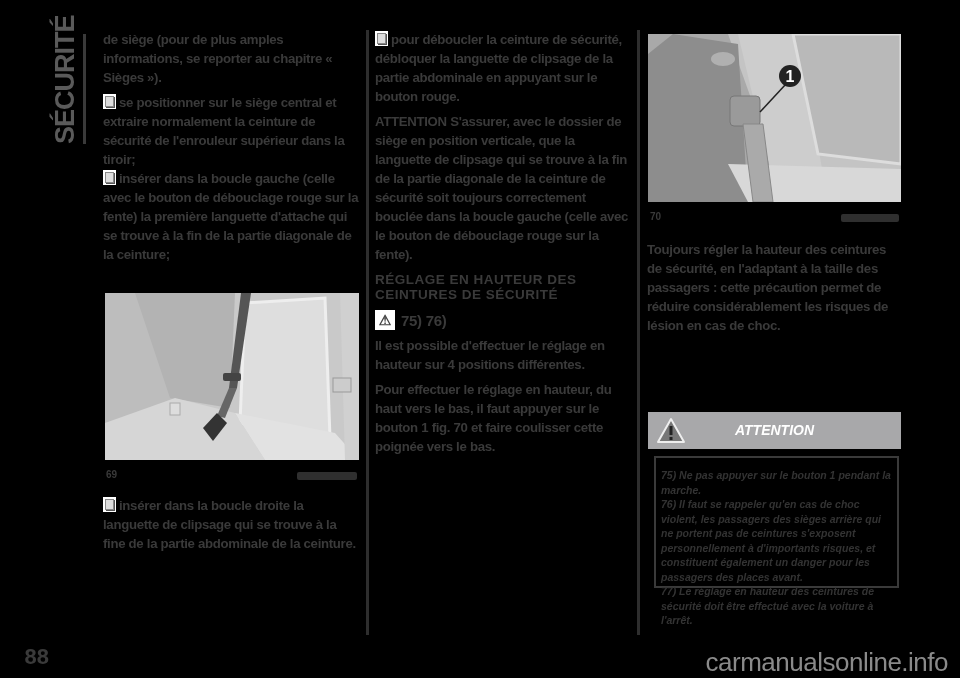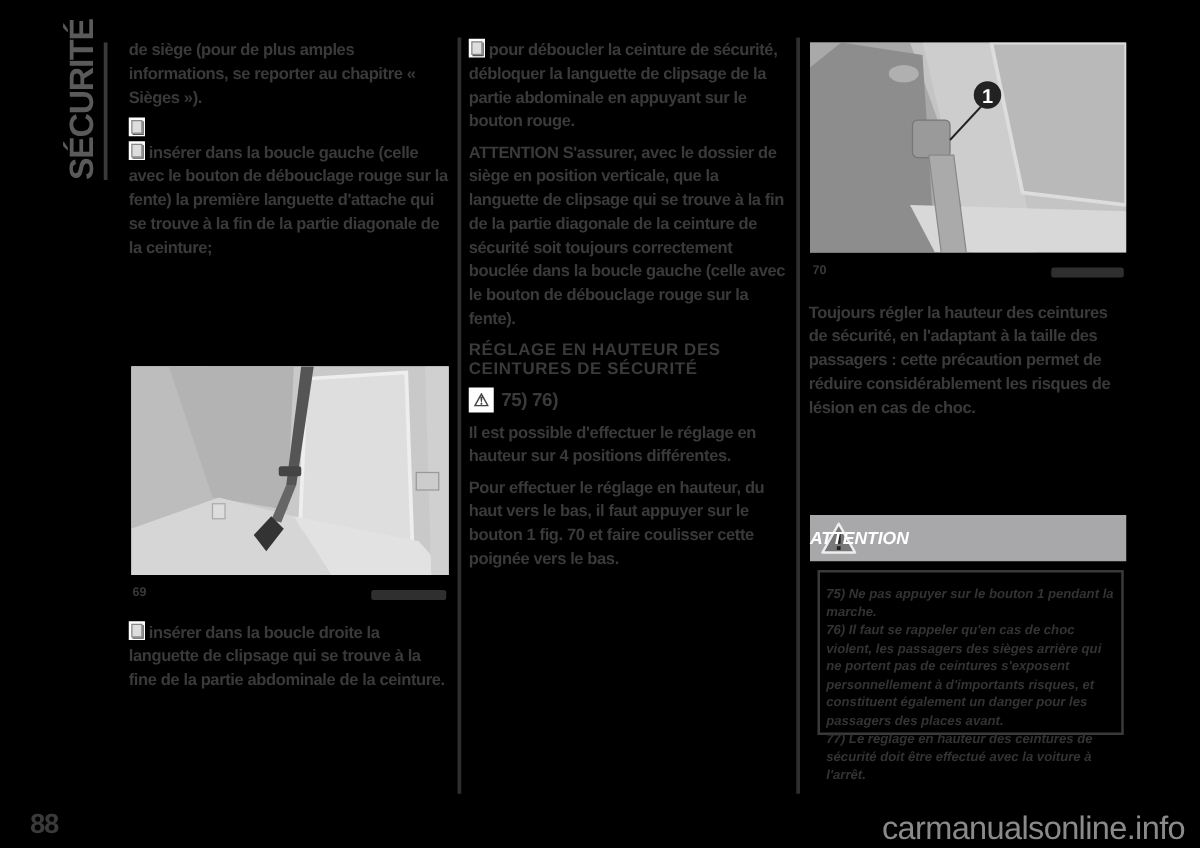--- a/index.html
+++ b/index.html
@@ -38,42 +38,42 @@
     .warn-icon {
       width: 20px; height: 20px; background: #fff; display: flex; align-items: center; justify-content: center;
       font-size: 14px; color: #444;
     }
     .warn-ref-text { font-size: 15px; color: #3a3a3a; }
     .attn-header {
       position: absolute; left: 648px; top: 412px; width: 253px; height: 37px; background: #a8a8aa;
     }
     .attn-header .tri { position: absolute; left: 8px; top: 5px; }
     .attn-header .label {
-      position: absolute; left: 0; right: 0; top: 10px; text-align: left; 
+      position: absolute; left: 0; right: 0; top: 10px; text-align: center; 
       font-size: 14px; font-style: italic; font-weight: bold; color: #fff;
     }
     .attn-box {
       position: absolute; left: 654px; top: 456px; width: 245px; height: 132px;
       border: 2px solid #3a3a3a; box-sizing: border-box; padding: 10px 5px 0 5px;
       font-size: 10.5px; line-height: 14.5px; font-style: italic; font-weight: bold; color: #333;
     }
     .attn-box p { margin: 0; }
-    .page-number { position: absolute; left: 24px; top: 646px; font-size: 22px; font-weight: bold; color: #3a3a3a; letter-spacing: -1px; }
+    .page-number { position: absolute; left: 24px; top: 646px; font-size: 22px; font-weight: bold; color: #3a3a3a; letter-spacing: -1px; font-family: Liberation Mono, monospace; }
     .watermark { position: absolute; right: 12px; top: 647px; font-size: 26px; color: #8a8a8a; letter-spacing: -0.5px; font-family: "Liberation Sans", sans-serif; }
   </style>
 </head>
 <body>
 
 <div class="side-title">
   <span>SÉCURITÉ</span>
 </div>
 
 <div class="col col1">
   <p>de siège (pour de plus amples informations, se reporter au chapitre « Sièges »).</p>
-  <p style="margin-bottom:0"><span class="bullet"></span></p>
+  <p style="margin-bottom:0"><span class="bullet"></span><span>se positionner sur le siège central et extraire normalement la ceinture de sécurité de l'enrouleur supérieur dans la tiroir;</span></p>
   <p><span class="bullet"></span><span>insérer dans la boucle gauche (celle avec le bouton de débouclage rouge sur la fente) la première languette d'attache qui se trouve à la fin de la partie diagonale de la ceinture;</span></p>
 </div>
 
 <div class="figure" style="left:105px; top:293px; width:254px; height:167px;">
   <svg width="254" height="167" viewBox="0 0 254 167">
     <rect width="254" height="167" fill="#c9c9c9"></rect>
     <path d="M0 0 L60 0 L70 110 L0 130 Z" fill="#bdbdbd"></path>
     <path d="M30 0 L130 0 L125 115 L65 105 Z" fill="#b3b3b3"></path>
     <path d="M140 10 L220 5 L225 145 L135 130 Z" fill="#dedede" stroke="#eee" stroke-width="3"></path>
     <path d="M0 130 L70 105 L130 120 L160 167 L0 167 Z" fill="#d6d6d6"></path>

